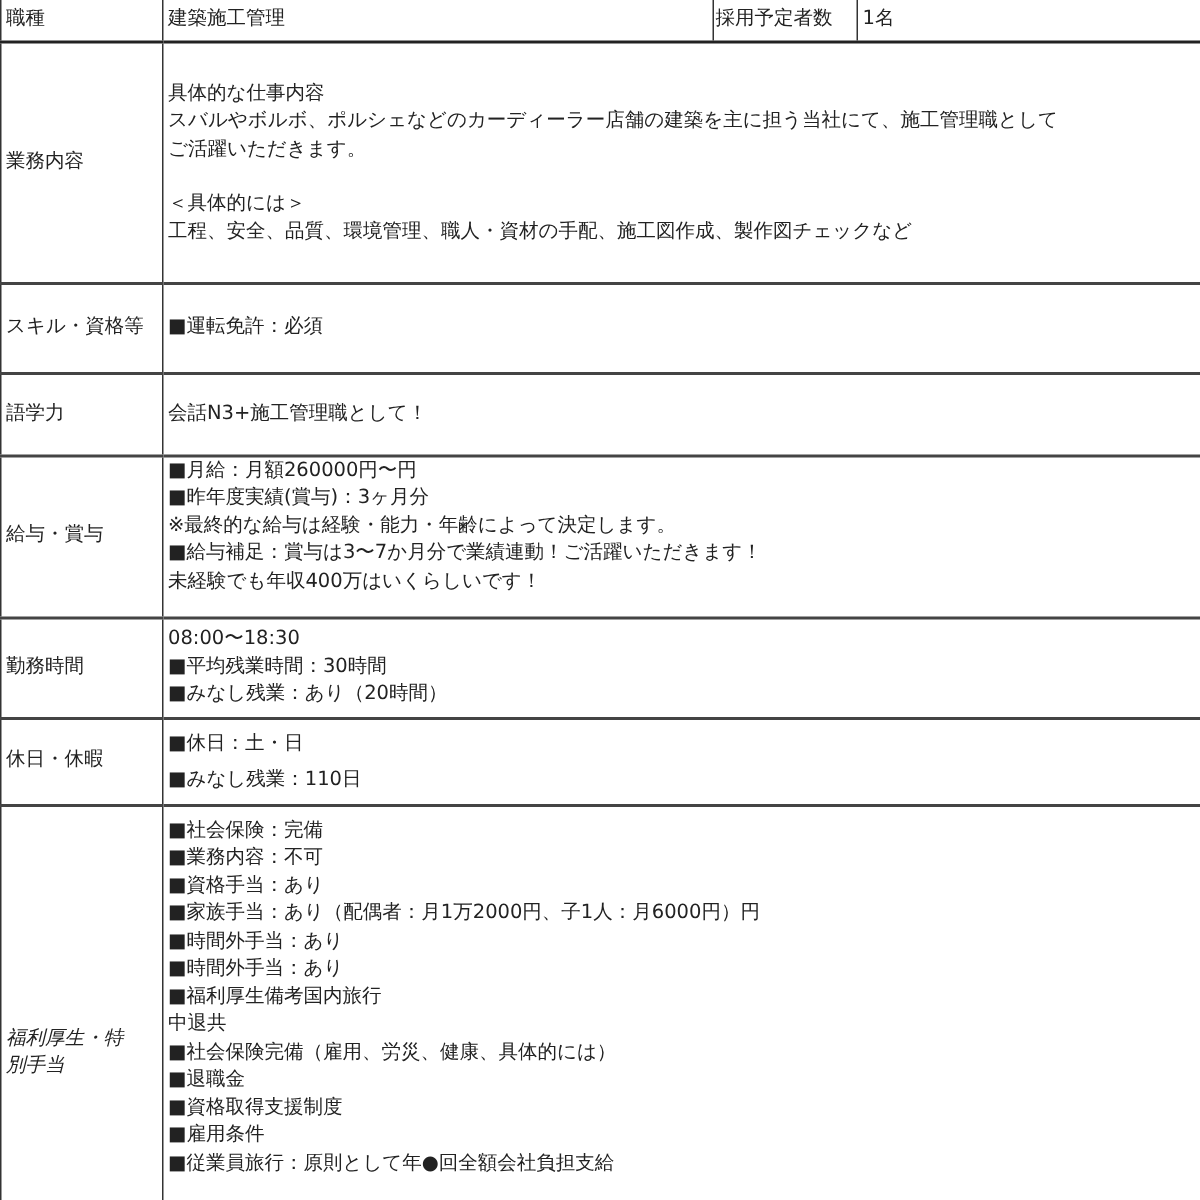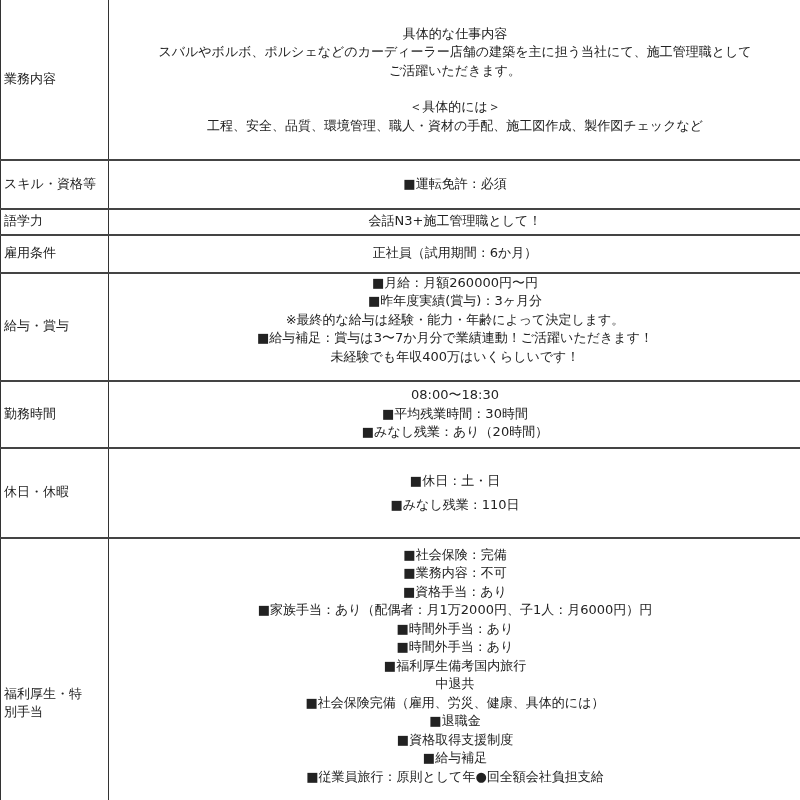--- a/index.html
+++ b/index.html
@@ -3,67 +3,67 @@
 <meta charset="utf-8">
 <style>
   html, body { margin: 0; padding: 0; background: #ffffff; }
   body { width: 800px; height: 800px; overflow: hidden; position: relative;
          font-family: "DejaVu Sans", "Liberation Sans", sans-serif; color: #222; font-size: 13px; }
   table { border-collapse: collapse; width: 801px; table-layout: fixed; position: absolute; left: 0; top: -2px; }
   td { border: 1px solid #333; vertical-align: middle; padding: 2px 3px; line-height: 18.5px; font-size: 13px; }
   tr.hdr td { border-bottom: 2px solid #222; }
   tr.row td { border-bottom: 2px solid #444; }
   td.label { width: 104px; }
-  .line { display: block; white-space: nowrap; text-align: center; }
+  .line { display: block; white-space: nowrap; }
   .blank { display: block; height: 18px; }
 </style>
 </head>
 <body>
 
 <table>
   <colgroup>
     <col style="width:108px">
     <col style="width:367px">
     <col style="width:96px">
     <col style="width:230px">
   </colgroup>
   <tbody>
+      <tr class="hdr" style="height:29px">
+    <td>職種</td>
+    <td>建築施工管理</td>
+    <td style="padding:2px 1px;">採用予定者数</td>
+    <td>1名</td>
+  </tr>
 
   <tr class="row" style="height:161px">
     <td class="label">業務内容</td>
     <td colspan="3" style="padding-top:4px;">
       <span class="line">具体的な仕事内容</span>
       <span class="line">スバルやボルボ、ポルシェなどのカーディーラー店舗の建築を主に担う当社にて、施工管理職として</span>
       <span class="line">ご活躍いただきます。</span>
       <span class="blank"></span>
       <span class="line">＜具体的には＞</span>
       <span class="line">工程、安全、品質、環境管理、職人・資材の手配、施工図作成、製作図チェックなど</span>
     </td>
   </tr>
 
-  <tr class="row" style="height:49px">
+  <tr class="row" style="height:60px">
     <td class="label">スキル・資格等</td>
     <td colspan="3">
       <span class="line">■運転免許：必須</span>
     </td>
   </tr>
 
-  <tr class="row" style="height:26px">
+  <tr class="row" style="height:55px">
     <td class="label">語学力</td>
     <td colspan="3">
       <span class="line">会話N3+施工管理職として！</span>
     </td>
   </tr>
 
-  <tr class="row" style="height:38px">
-    <td class="label">雇用条件</td>
-    <td colspan="3">
-      <span class="line">正社員（試用期間：6か月）</span>
-    </td>
-  </tr>
 
   <tr class="row" style="height:108px">
     <td class="label">給与・賞与</td>
     <td colspan="3" style="vertical-align:top; padding-top:0;">
       <span class="line">■月給：月額260000円〜円</span>
       <span class="line">■昨年度実績(賞与)：3ヶ月分</span>
       <span class="line">※最終的な給与は経験・能力・年齢によって決定します。</span>
       <span class="line">■給与補足：賞与は3〜7か月分で業績連動！ご活躍いただきます！</span>
       <span class="line">未経験でも年収400万はいくらしいです！</span>
     </td>
@@ -71,42 +71,42 @@
 
   <tr class="row" style="height:67px">
     <td class="label">勤務時間</td>
     <td colspan="3">
       <span class="line">08:00〜18:30</span>
       <span class="line">■平均残業時間：30時間</span>
       <span class="line">■みなし残業：あり（20時間）</span>
     </td>
   </tr>
 
-  <tr class="row" style="height:90px">
+  <tr class="row" style="height:58px">
     <td class="label">休日・休暇</td>
     <td colspan="3" style="line-height:24px;">
       <span class="line">■休日：土・日</span>
       <span class="line">■みなし残業：110日</span>
     </td>
   </tr>
 
   <tr class="row" style="height:330px">
     <td class="label" style="vertical-align:top; padding-top:146px; white-space:normal;">
-      <span style="display:block; width:90px;">福利厚生・特別手当</span>
+      <span style="display:block; width:90px;font-style:italic;">福利厚生・特別手当</span>
     </td>
     <td colspan="3" style="vertical-align:top; padding-top:7px;">
       <span class="line">■社会保険：完備</span>
       <span class="line">■業務内容：不可</span>
       <span class="line">■資格手当：あり</span>
       <span class="line">■家族手当：あり（配偶者：月1万2000円、子1人：月6000円）円</span>
       <span class="line">■時間外手当：あり</span>
       <span class="line">■時間外手当：あり</span>
       <span class="line">■福利厚生備考国内旅行</span>
       <span class="line">中退共</span>
       <span class="line">■社会保険完備（雇用、労災、健康、具体的には）</span>
       <span class="line">■退職金</span>
       <span class="line">■資格取得支援制度</span>
-      <span class="line">■給与補足</span>
+      <span class="line">■雇用条件</span>
       <span class="line">■従業員旅行：原則として年●回全額会社負担支給</span>
     </td>
   </tr>
 </tbody>
   </table>
 
 </body></html>

